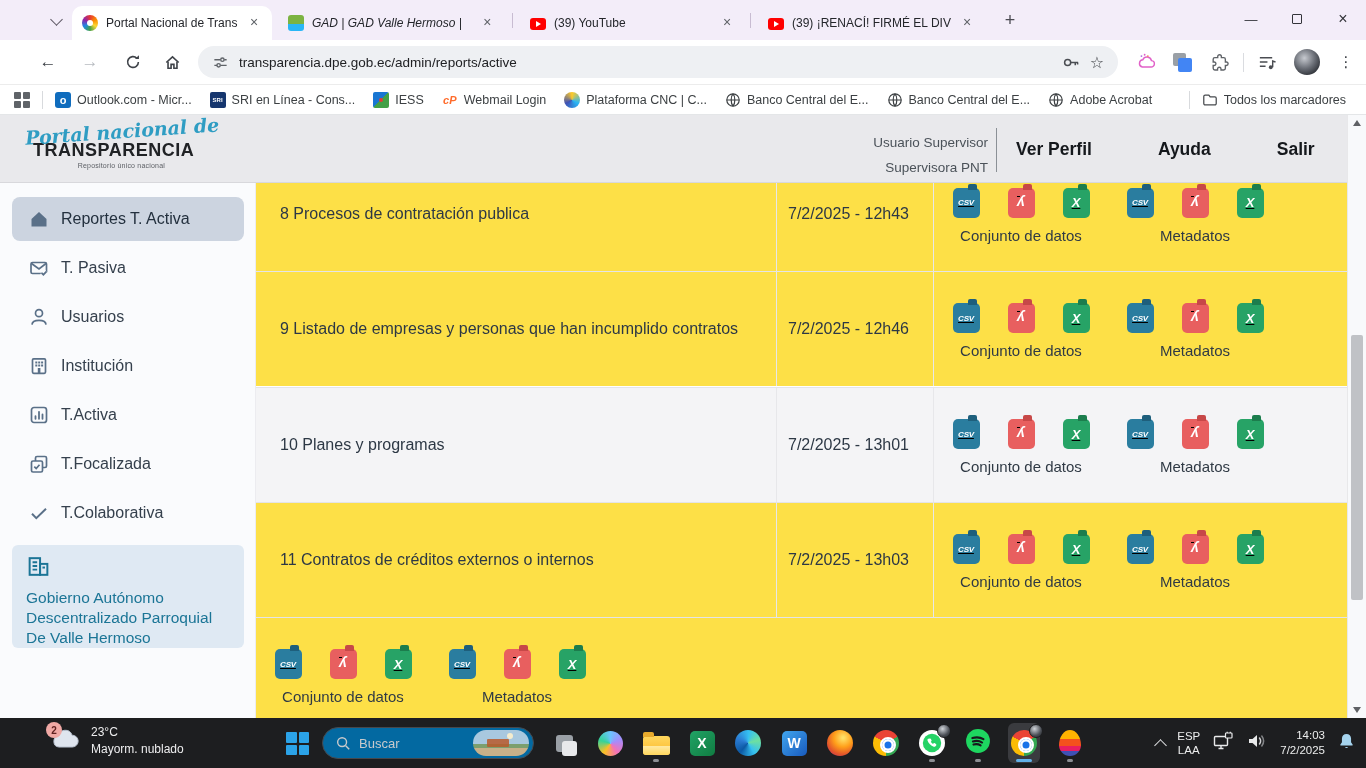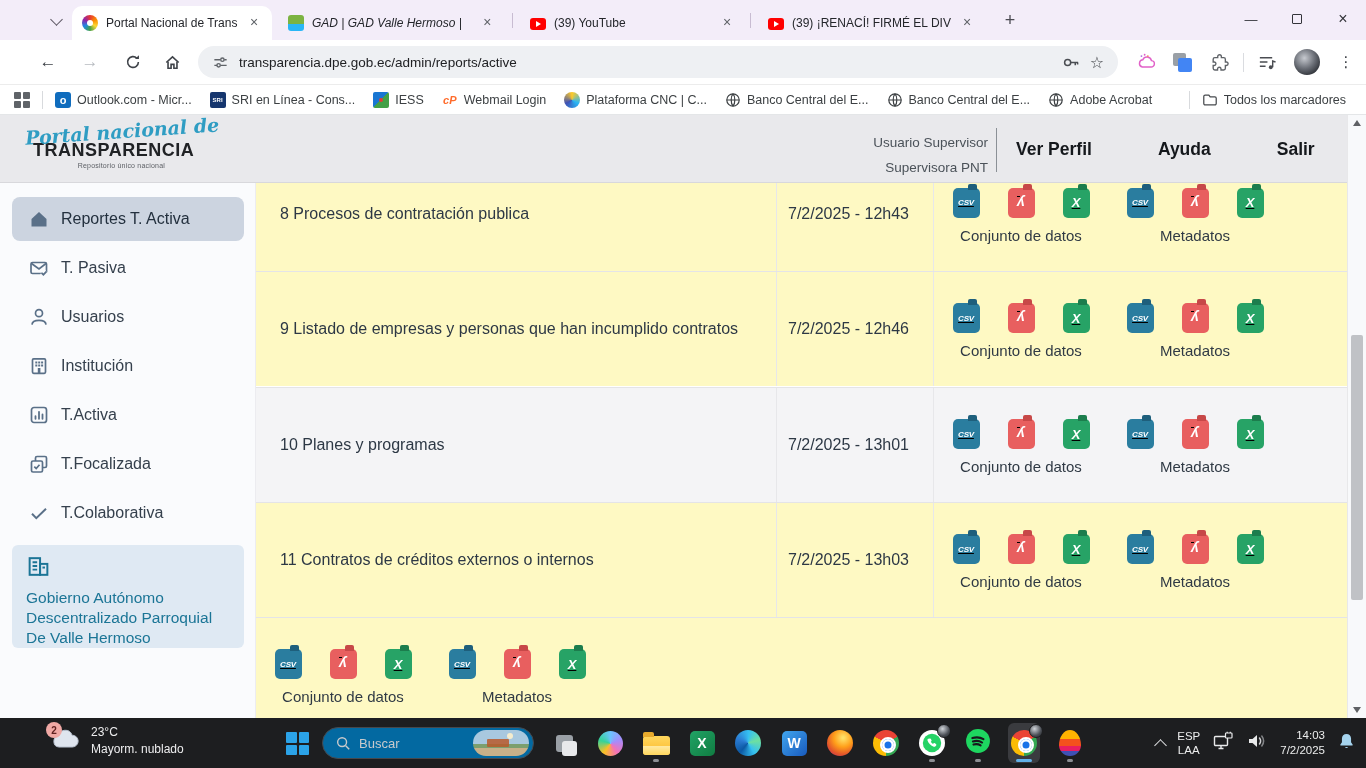--- a/index.html
+++ b/index.html
@@ -65,21 +65,21 @@
   .sidebar{position:absolute;top:183px;left:0;width:256px;bottom:50px;background:#fafbfd;border-right:1px solid #ececf0;}
   .sitem{position:absolute;left:12px;width:232px;height:44px;border-radius:8px;display:flex;align-items:center;gap:11px;padding:0 16px;font-size:16px;color:#35404d;}
   .sitem.active{background:#ccd4e0;color:#23303e;}
   .sitem svg{flex:none;}
   .orgcard{position:absolute;left:12px;top:362px;width:232px;height:103px;background:#dfe9f3;border-radius:6px;padding:9px 14px;}
   .orgname{margin-top:5px;font-size:15.5px;line-height:20px;color:#1b7596;}
 
   
   .content{position:absolute;left:256px;top:183px;width:1091px;bottom:50px;background:#fff;overflow:hidden;}
   .topline{position:absolute;top:6px;left:0;right:0;height:1px;background:#e2e2e6;z-index:0;}
-  .row{position:absolute;left:0;width:1091px;height:115px;display:flex;background:#fef9c3;}
+  .row{position:absolute;left:0;width:1091px;height:115px;display:flex;background:#fde047;}
   .row.bt{border-top:1px solid #e4e4e7;}
   .row.hl{background:#f4f4f6;}
   .cn{width:521px;padding:0 24px;display:flex;align-items:center;font-size:16px;color:#2d3845;border-right:1px solid #e7e7ea;white-space:nowrap;overflow:hidden;}
   .cd{width:157px;padding:0 11px;display:flex;align-items:center;font-size:16px;color:#2d3845;border-right:1px solid #e7e7ea;white-space:nowrap;}
   .ci{flex:1;display:flex;align-items:center;gap:26px;padding-left:13px;overflow:hidden;}
   .grp{width:148px;flex:none;display:flex;flex-direction:column;align-items:center;gap:9px;}
   .ficons{display:flex;gap:28px;text-decoration:underline;}
   .fi{position:relative;width:27px;height:30px;border-radius:5px;display:flex;align-items:center;justify-content:center;color:#fff;font-weight:bold;margin-top:4px;}
   .fi::after{content:"";position:absolute;top:-4px;right:3px;width:9px;height:6px;border-radius:2px 2px 0 0;}
   .fi.csv{background:#2a7d9f;font-size:8px;letter-spacing:-.2px;}

